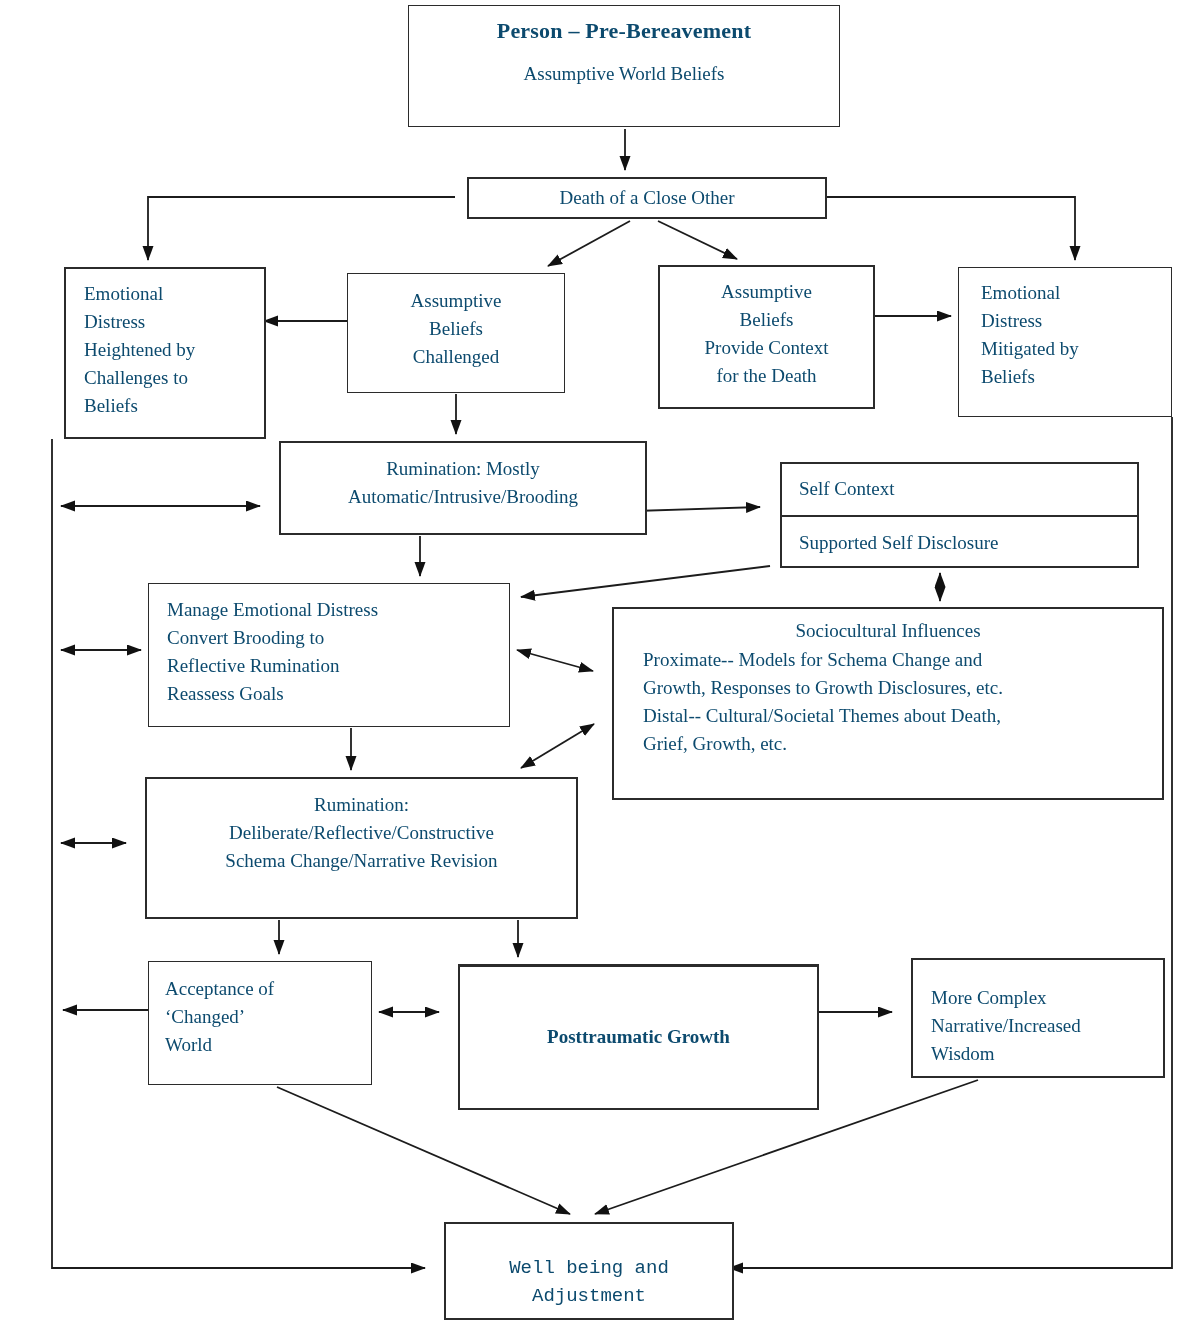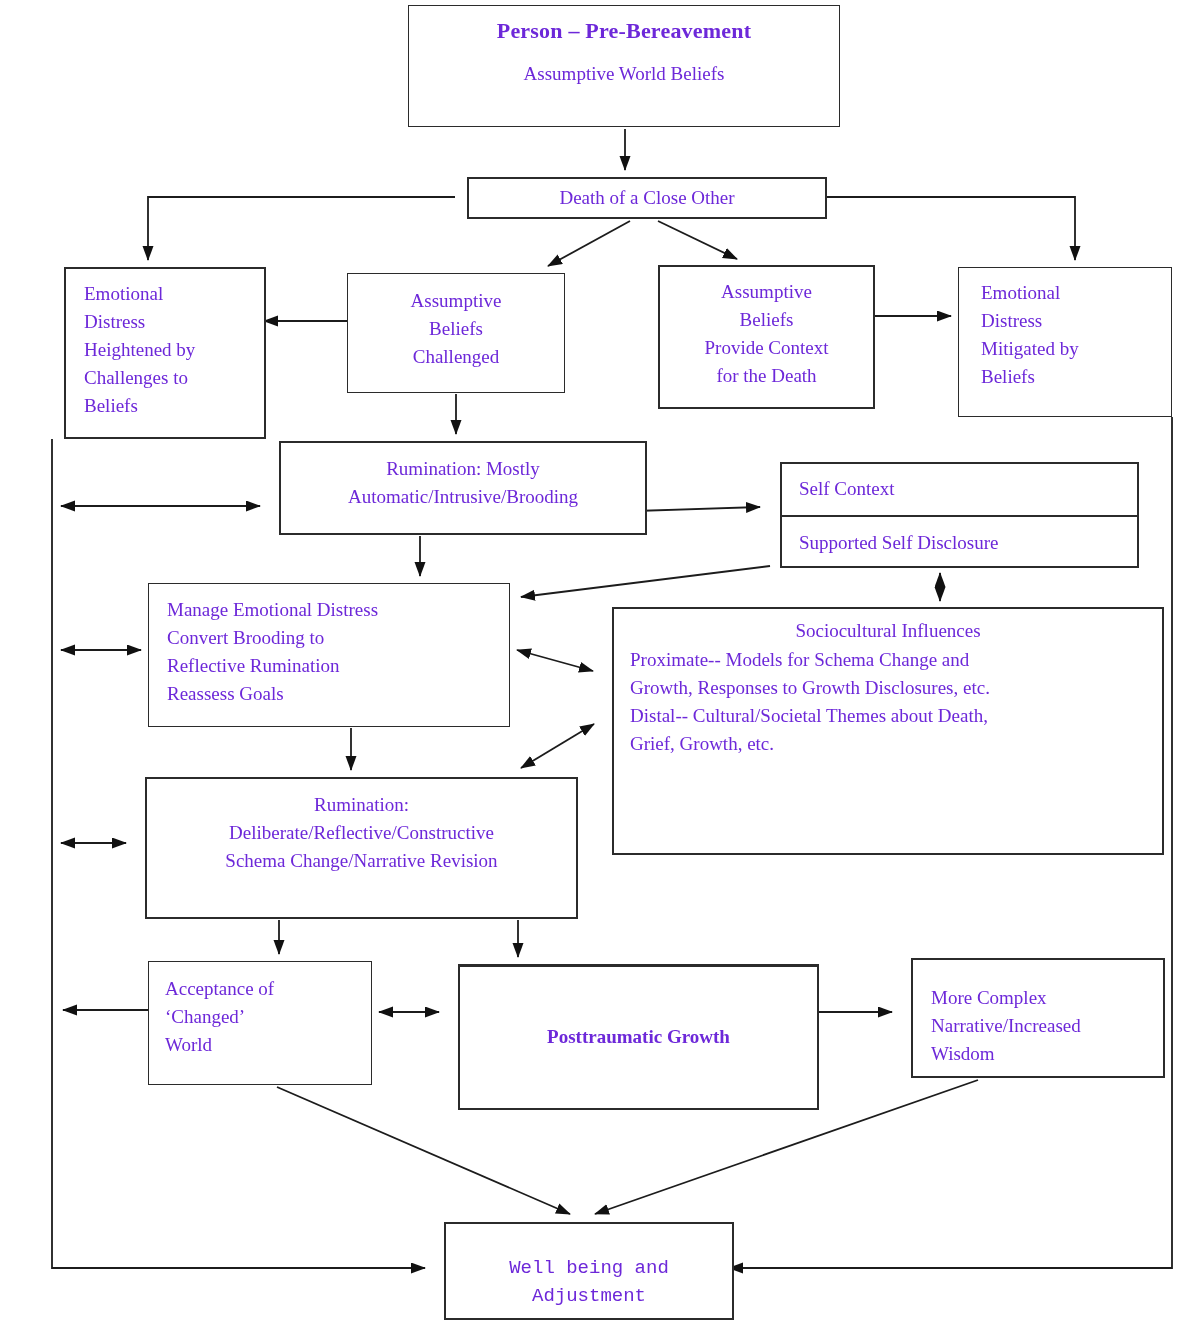--- a/index.html
+++ b/index.html
@@ -2,21 +2,21 @@
 <html><head>
 <meta charset="utf-8">
 <style>
   html, body { margin: 0; padding: 0; background: #ffffff; }
   #canvas {
     position: relative;
     width: 1200px;
     height: 1328px;
     background: #ffffff;
     font-family: "Liberation Serif", "DejaVu Serif", serif;
-    color: #6d28d9;
+    color: #0c4a6e;
     overflow: hidden;
   }
   #wires { position: absolute; left: 0; top: 0; z-index: 0; }
   .box {
     position: absolute;
     box-sizing: border-box;
     background: #ffffff;
     border: 1px solid #2b2b2b;
     font-size: 19px;
     line-height: 1.48;
@@ -33,21 +33,21 @@
   #death         { left: 455px; top: 177px;  width: 360px; height: 42px; display: flex; align-items: center; justify-content: center; }
   #ed-heightened { left: 52px;  top: 267px;  width: 202px; height: 172px; padding: 11px 18px; }
   #ab-challenged { left: 347px; top: 273px;  width: 218px; height: 120px; padding-top: 13px; }
   #ab-context    { left: 646px; top: 265px;  width: 217px; height: 144px; padding-top: 11px; }
   #ed-mitigated  { left: 958px; top: 267px;  width: 214px; height: 150px; padding: 11px 22px; }
   #rum-auto      { left: 267px; top: 441px;  width: 368px; height: 94px; padding-top: 12px; }
   #self-box      { left: 768px; top: 462px;  width: 359px; height: 106px; padding: 0; }
   #self-box .cell{ box-sizing: border-box; height: 53px; display: flex; align-items: center; padding-left: 17px; }
   #self-box .cell:first-child { border-bottom: 2px solid #2b2b2b; }
   #manage        { left: 148px; top: 583px;  width: 362px; height: 144px; padding: 12px 18px; }
-  #socio         { left: 600px; top: 607px;  width: 552px; height: 248px; padding: 8px 16px; }
+  #socio         { left: 600px; top: 607px;  width: 552px; height: 193px; padding: 8px 29px; }
   #socio .body   { text-align: left; margin-top: 1px; }
   #rum-delib     { left: 133px; top: 777px;  width: 433px; height: 142px; padding-top: 12px; }
   #acceptance    { left: 148px; top: 961px;  width: 224px; height: 124px; padding: 13px 16px; }
   #ptg           { left: 446px; top: 964px;  width: 361px; height: 146px; display: flex; align-items: center; justify-content: center; border-top-width: 3px; }
   #ptg .t        { font-size: 19px; font-weight: bold; }
   #narrative     { left: 899px; top: 958px;  width: 254px; height: 120px; padding: 24px 18px; }
   #wellbeing     { left: 432px; top: 1222px; width: 290px; height: 98px; padding-top: 30px; font-family: Liberation Mono, monospace; }
 </style>
 </head>
 <body>

